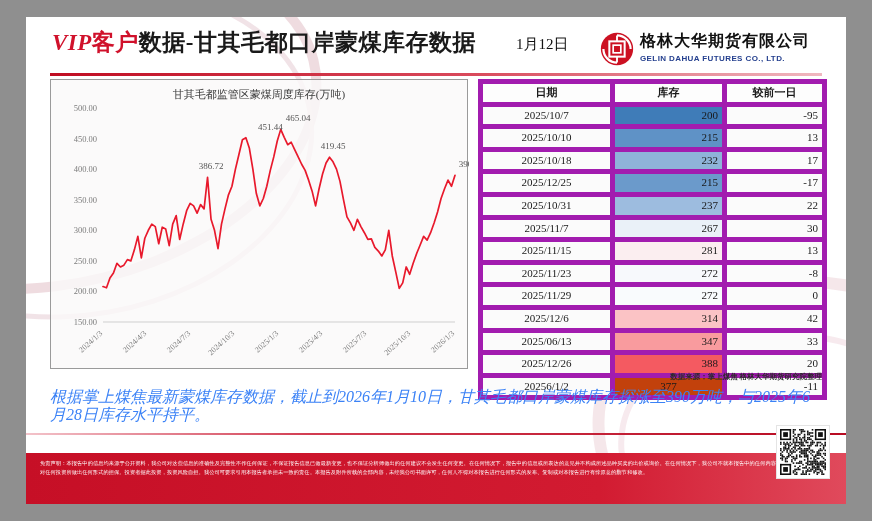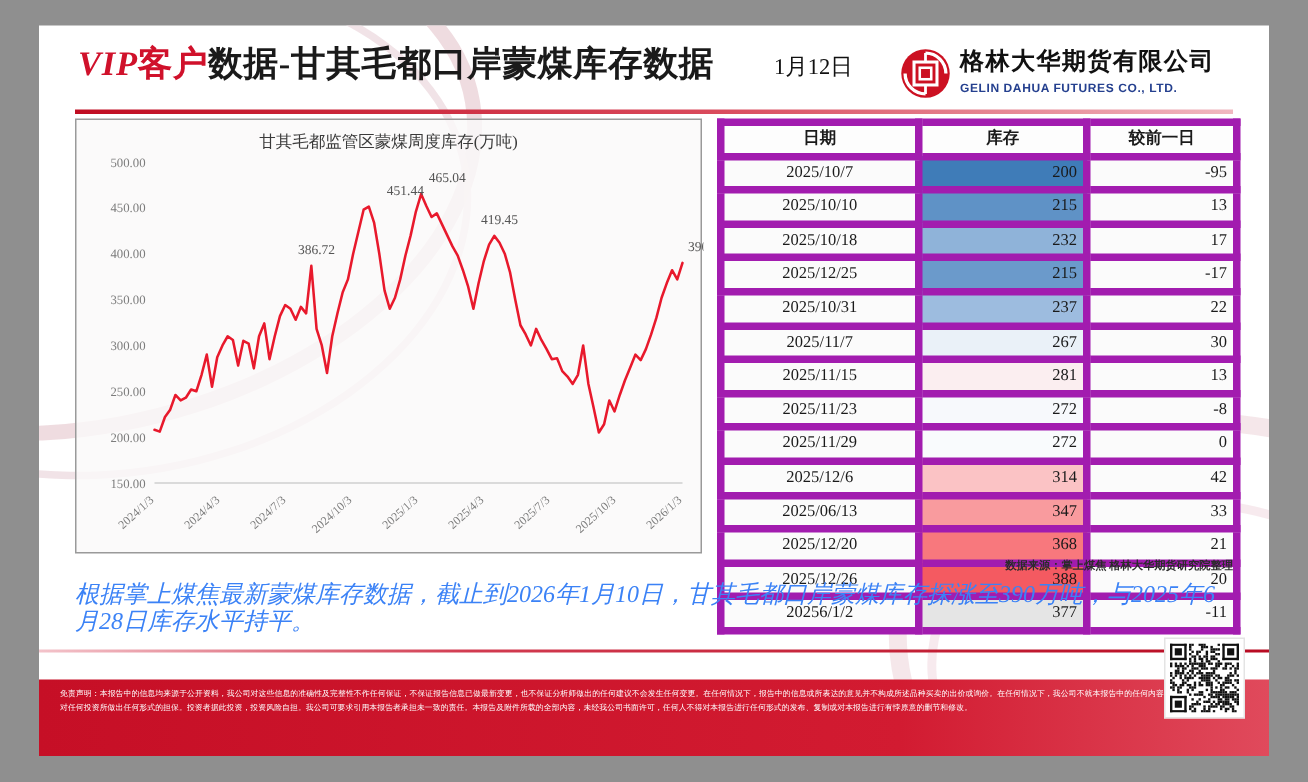--- a/index.html
+++ b/index.html
@@ -278,32 +278,27 @@
             <td class="date">2025/12/6</td>
             <td class="stock" style="background: rgb(251, 195, 197);">314</td>
             <td class="diff">42</td>
           </tr>
           <tr>
             <td class="date">2025/06/13</td>
             <td class="stock" style="background: rgb(249, 155, 158);">347</td>
             <td class="diff">33</td>
           </tr>
           <tr>
-            <td class="date">2025/12/20</td>
-            <td class="stock" style="background: rgb(248, 120, 125);">368</td>
-            <td class="diff">21</td>
-          </tr>
-          <tr>
             <td class="date">2025/12/26</td>
             <td class="stock" style="background: rgb(244, 90, 97);">388</td>
             <td class="diff">20</td>
           </tr>
           <tr>
             <td class="date">20256/1/2</td>
-            <td class="stock" style="background: #e5e5e5;">377</td>
+            <td class="stock" style="background: #c2410c; text-align: center;">377</td>
             <td class="diff">-11</td>
           </tr>
         </tbody>
     </table>
   </div>
 
   <div id="source-note">数据来源：掌上煤焦 格林大华期货研究院整理</div>
   <div id="narrative">根据掌上煤焦最新蒙煤库存数据，截止到2026年1月10日，甘其毛都口岸蒙煤库存探涨至390万吨，与2025年6月28日库存水平持平。</div>
 
   <div id="footer-rule"></div>

